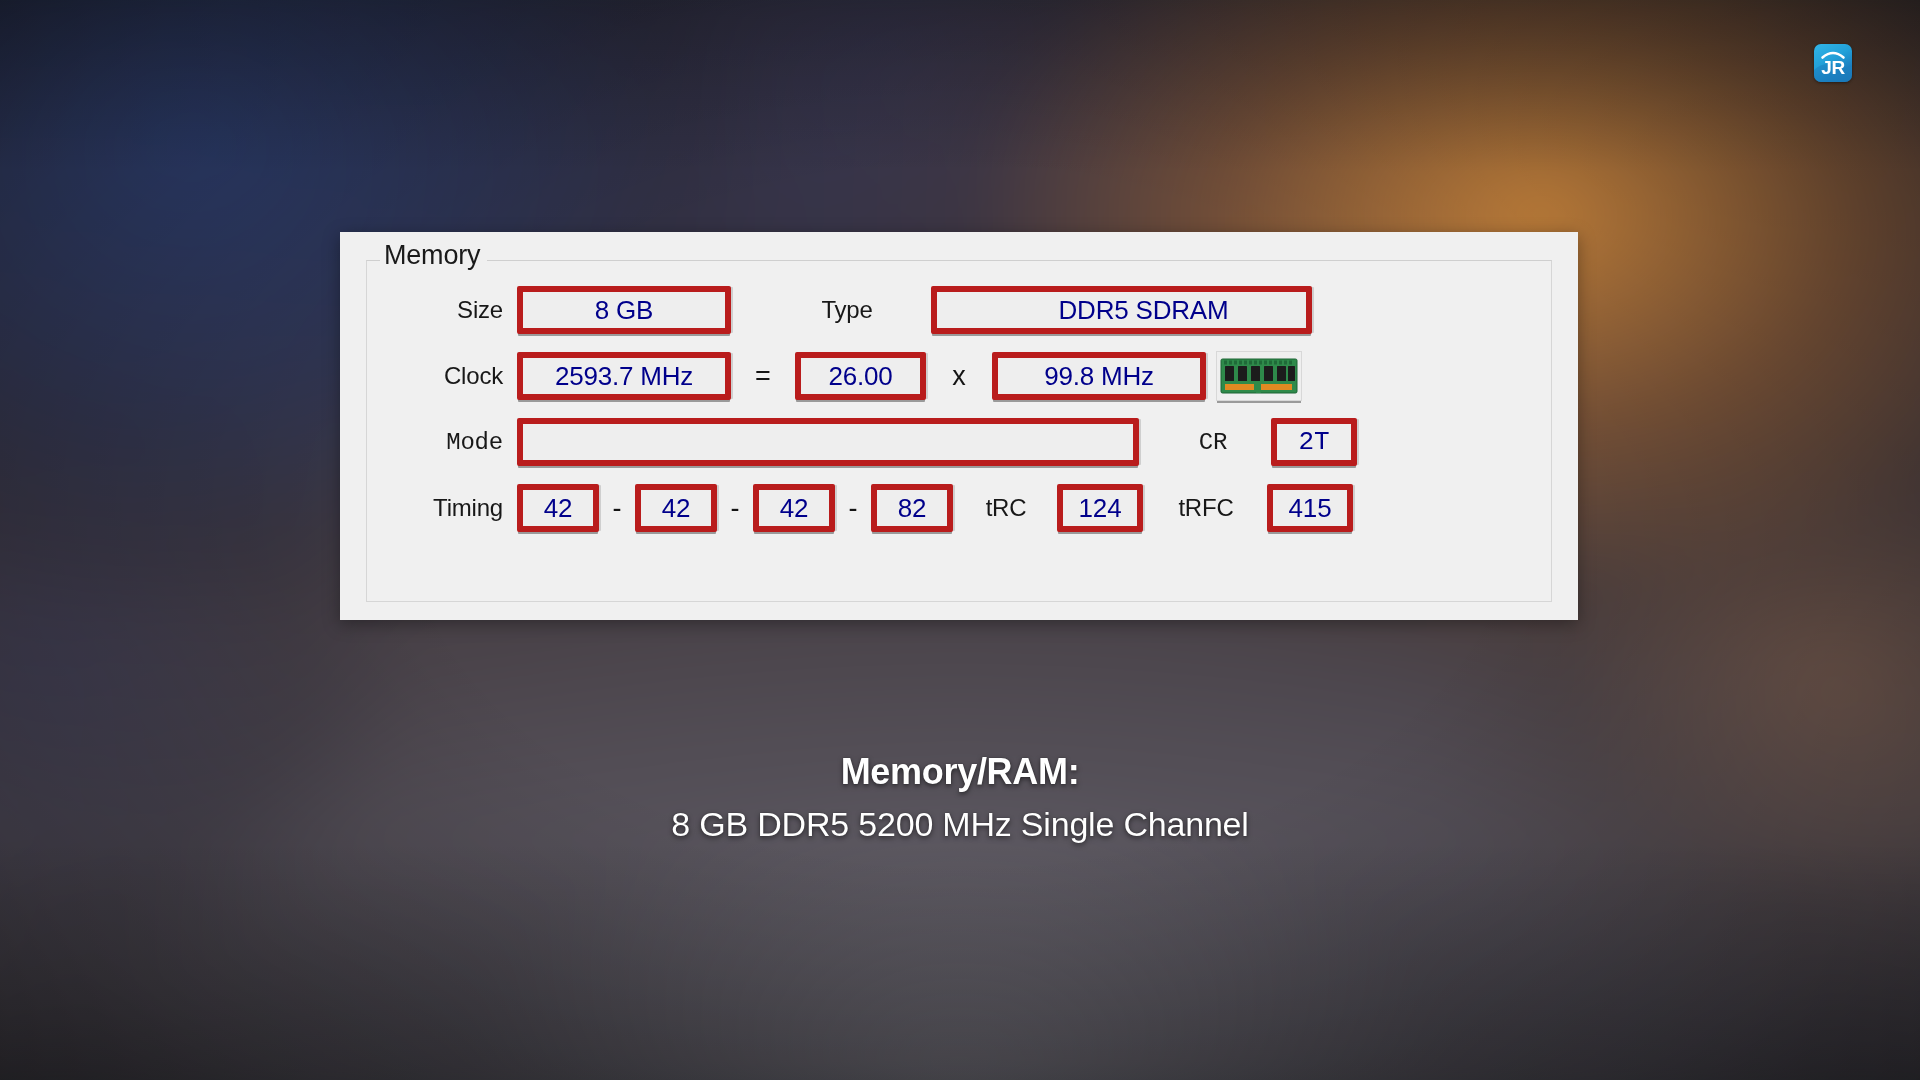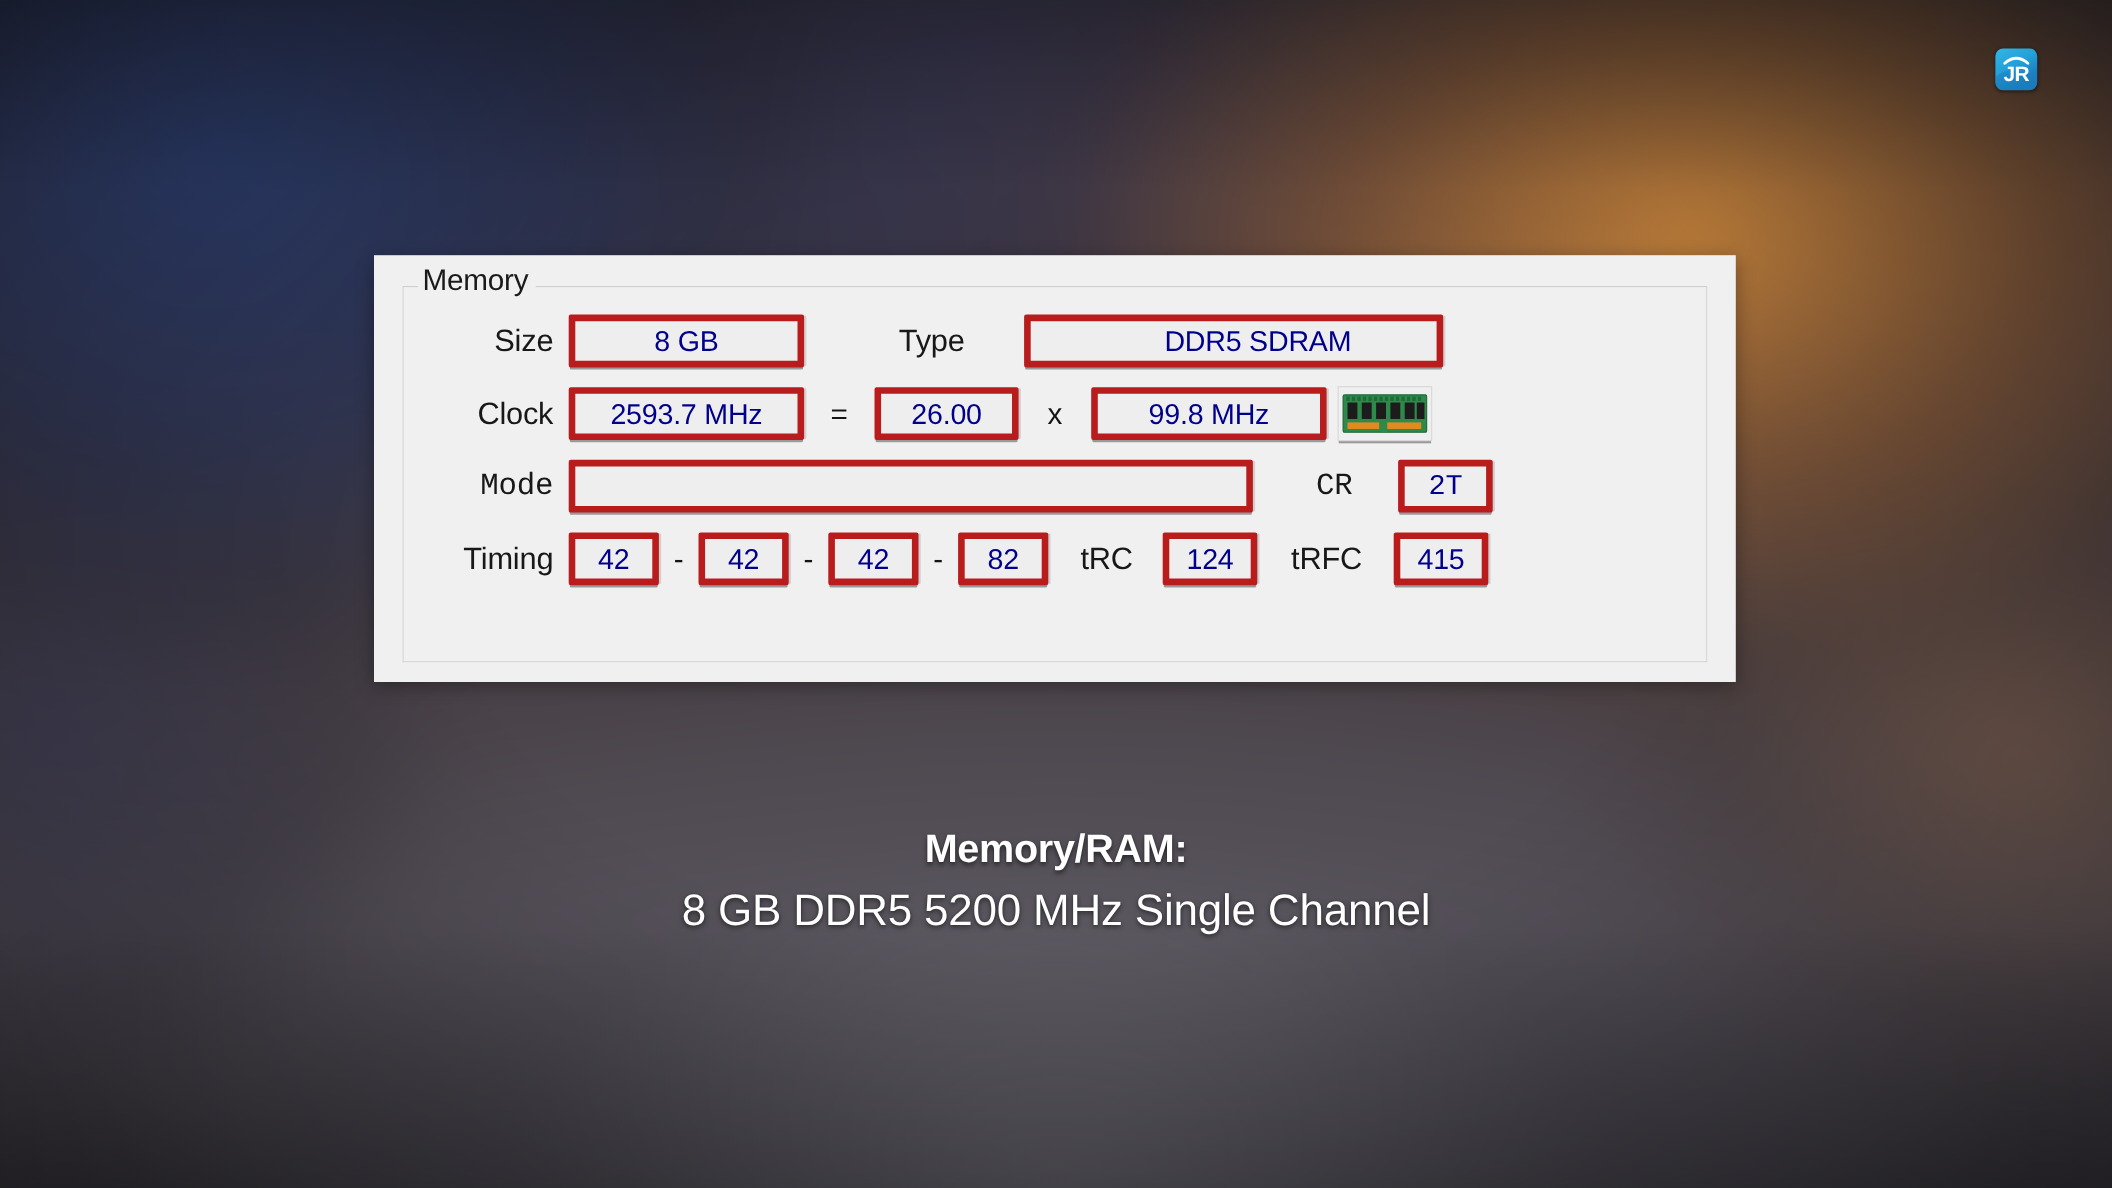--- a/index.html
+++ b/index.html
@@ -88,21 +88,21 @@
 
   
   .row {
     position: absolute;
     display: flex;
     align-items: center;
     left: 0;
     right: 0;
   }
   .fld-label {
-    font-size: 28px;
+    font-size: 24px;
     color: #181818;
     text-align: right;
     letter-spacing: -0.2px;
     user-select: none;
   }
 
   
   .val {
     background: #eeeeee;
     border: 6px solid #b91c1c;
@@ -157,21 +157,21 @@
     color: #ffffff;
     text-shadow: 0 2px 5px rgba(0,0,0,0.55), 0 0 1px rgba(0,0,0,0.5);
   }
   #caption-title {
     font-size: 36px;
     font-weight: bold;
     letter-spacing: -0.3px;
     line-height: 1.32;
   }
   #caption-sub {
-    font-size: 40px;
+    font-size: 34px;
     font-weight: normal;
     letter-spacing: -0.2px;
     line-height: 1.32;
     margin-top: 6px;
   }
 </style>
 </head>
 <body>
 
 <div id="desktop">

